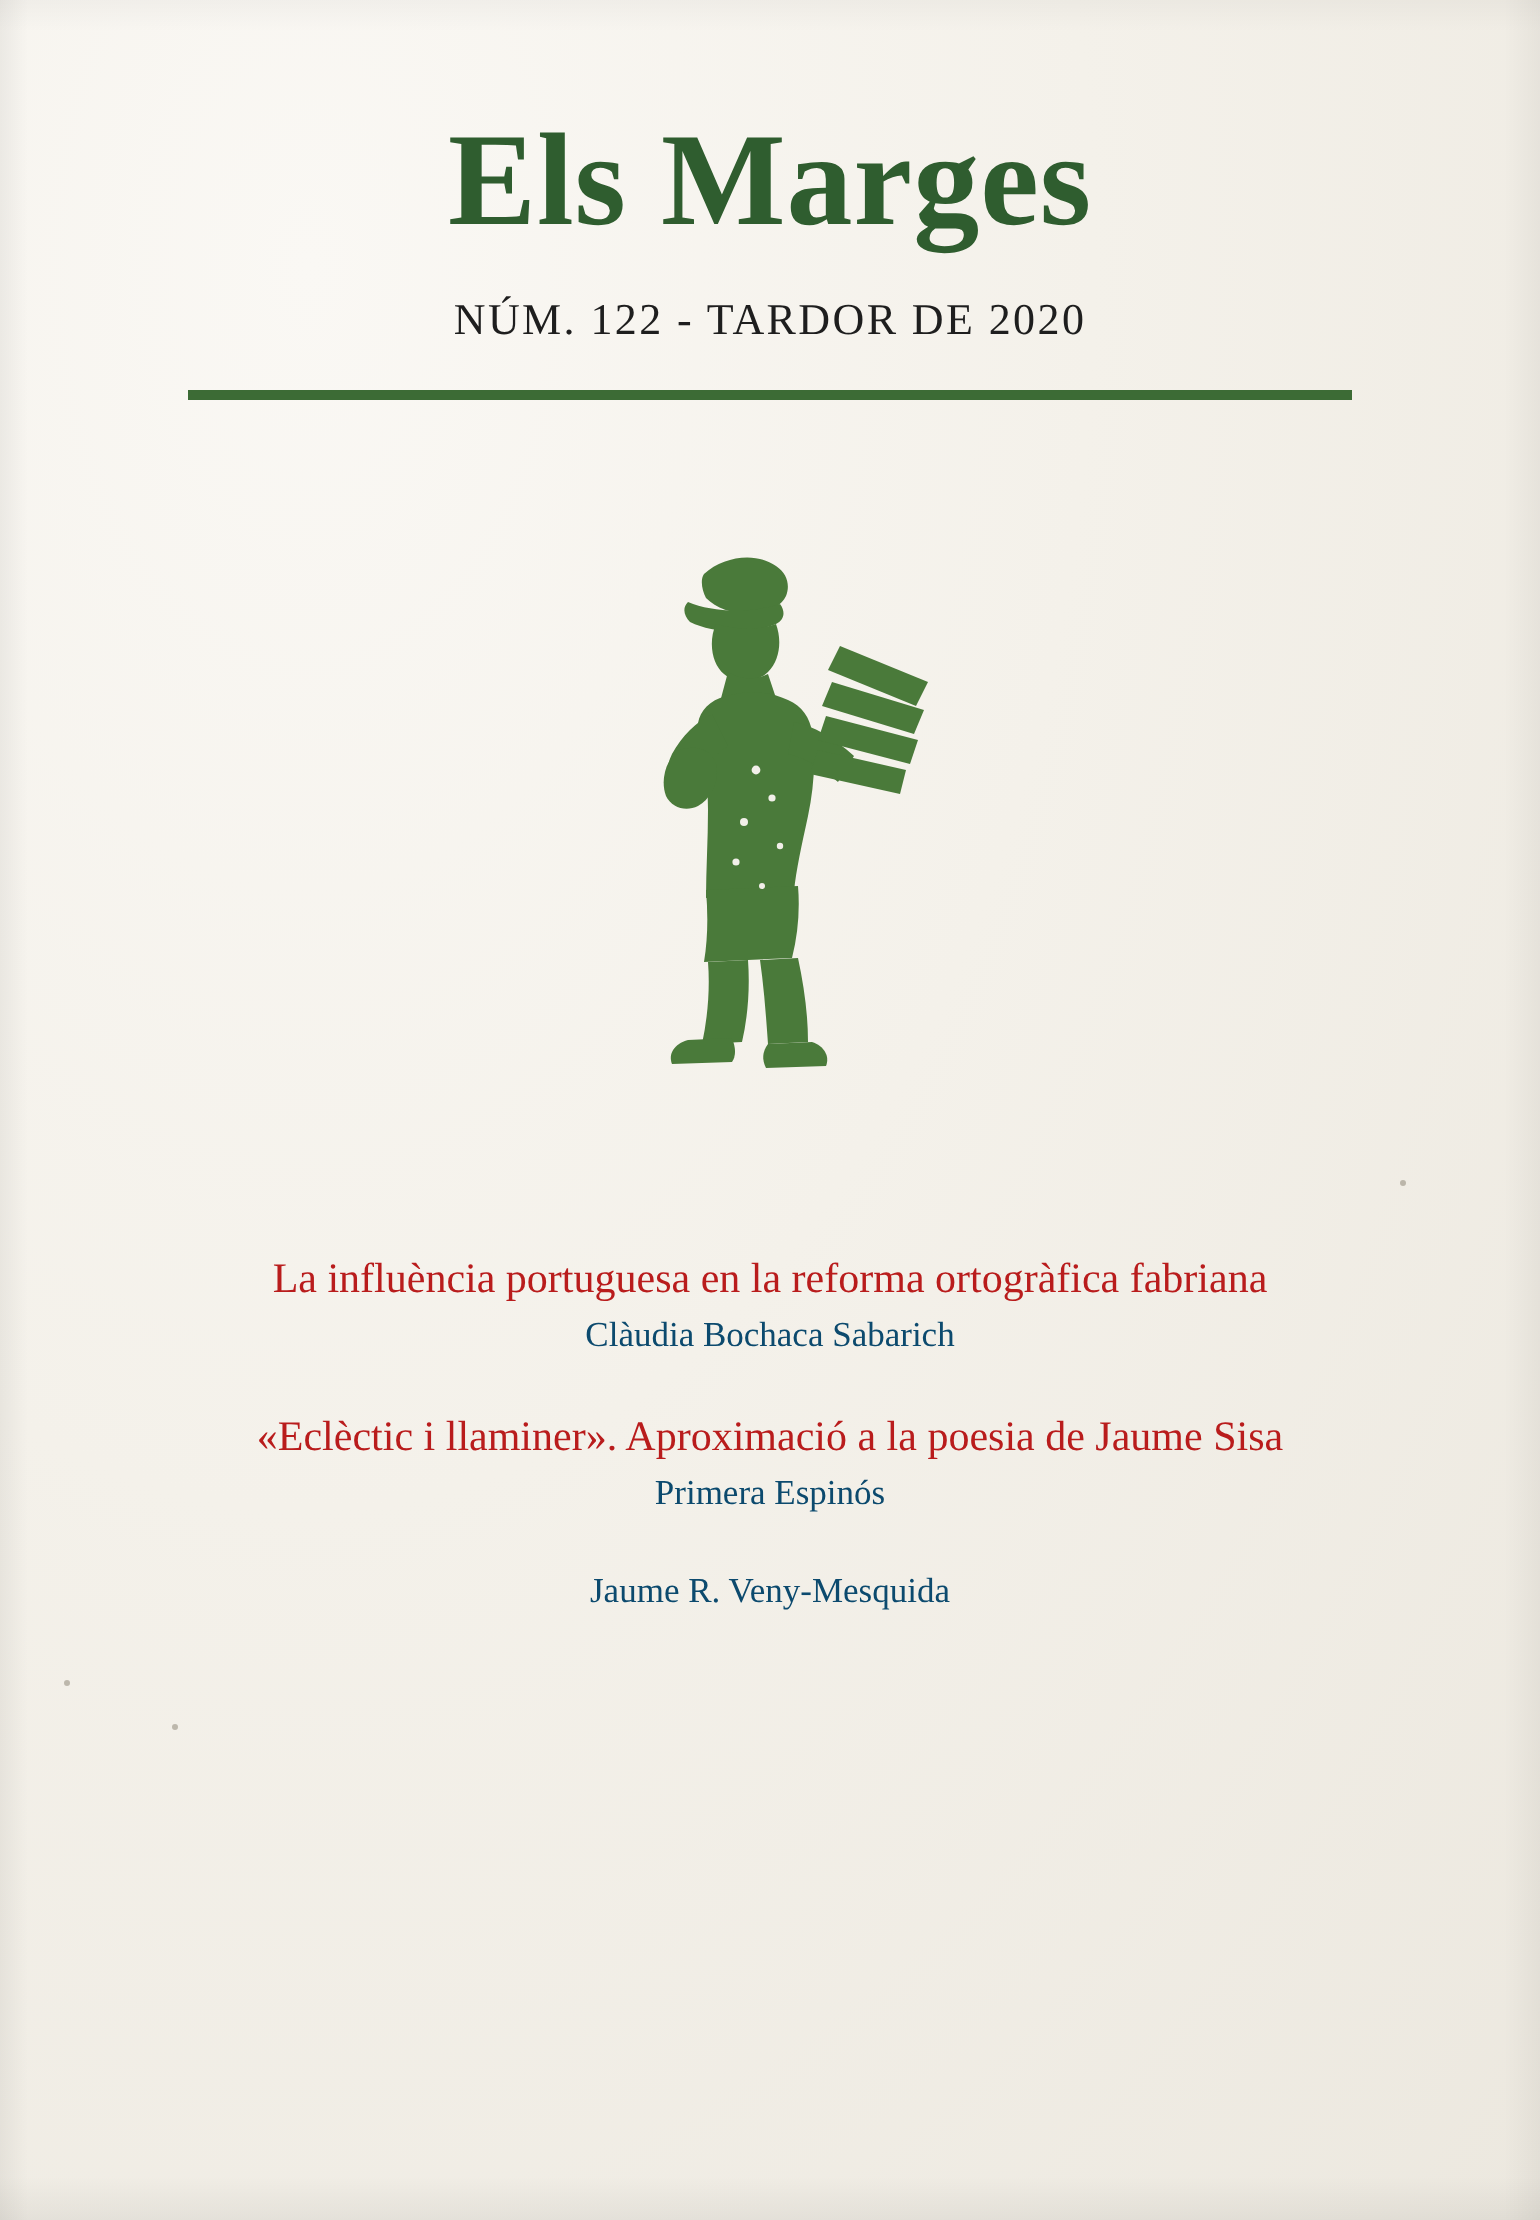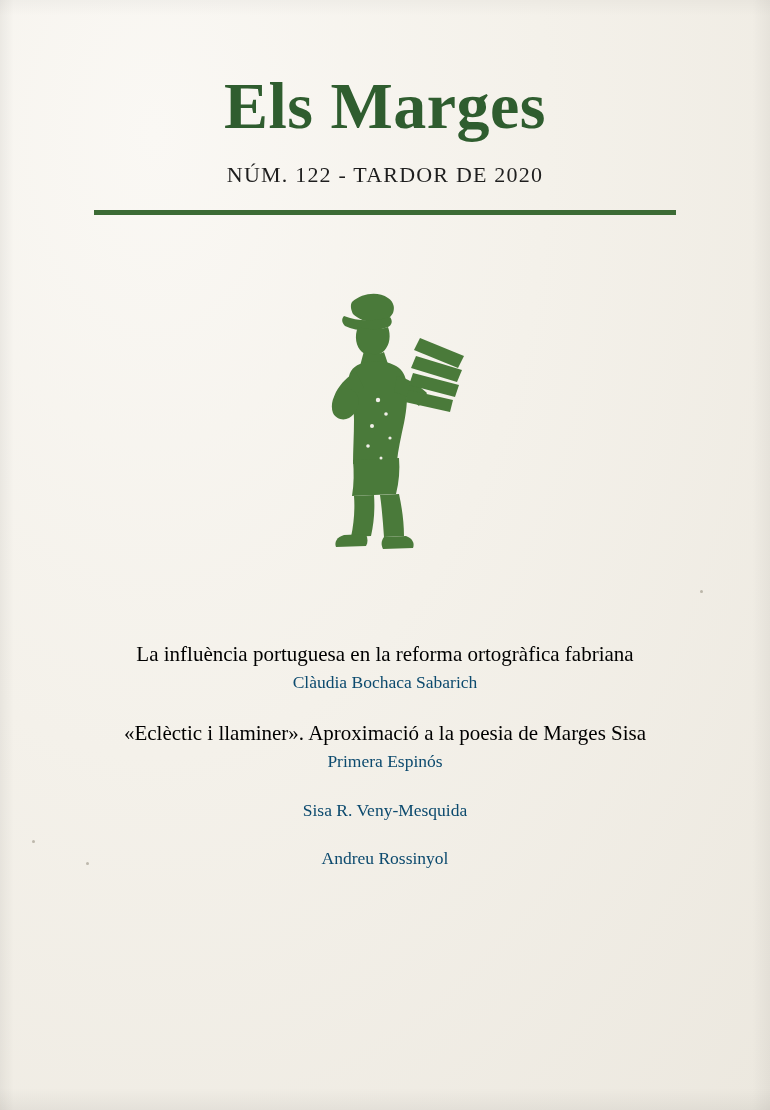--- a/index.html
+++ b/index.html
@@ -31,21 +31,21 @@
       linear-gradient(270deg, rgba(0,0,0,0.045) 0px, rgba(0,0,0,0) 18px),
       linear-gradient(180deg, rgba(0,0,0,0.03) 0px, rgba(0,0,0,0) 16px),
       linear-gradient(0deg, rgba(0,0,0,0.05) 0px, rgba(0,0,0,0) 22px);
     pointer-events: none;
   }
   .cover {
     position: relative;
     width: 770px;
     height: 1110px;
     box-sizing: border-box;
-    padding: 15px 52px;
+    padding: 0 52px;
   }
 
   .masthead {
     text-align: center;
     padding-top: 56px;
   }
   .journal-title {
     font-family: "Liberation Serif", serif;
     font-size: 66px;
     line-height: 1.05;
@@ -83,21 +83,21 @@
   .contents {
     margin-top: 66px;
     text-align: center;
   }
   .entry {
     margin-bottom: 26px;
   }
   .entry-title {
     font-size: 21px;
     line-height: 1.28;
-    color: #000000;
+    color: #b91c1c;
   }
   .entry-title .it {
     font-style: italic;
   }
   .entry-author {
     font-size: 17.5px;
     line-height: 1.3;
     margin-top: 3px;
     color: #0c4a6e;
   }
@@ -168,31 +168,30 @@
 
     <div class="entry">
       <div class="entry-title">
         <span>La influència portuguesa en la reforma ortogràfica fabriana</span>
       </div>
       <div class="entry-author">Clàudia Bochaca Sabarich</div>
     </div>
 
     <div class="entry">
       <div class="entry-title">
-        <span>«Eclèctic i llaminer». Aproximació a la poesia de Marges Sisa</span>
+        <span>«Eclèctic i llaminer». Aproximació a la poesia de Jaume Sisa</span>
       </div>
       <div class="entry-author">Primera Espinós</div>
     </div>
 
     <div class="entry">
-      <div class="entry-author">Sisa R. Veny-Mesquida</div>
+      <div class="entry-author">Jaume R. Veny-Mesquida</div>
     </div>
 
     <div class="entry">
-      <div class="entry-author">Andreu Rossinyol</div>
     </div>
 
   </div>
 
   <div class="speck" style="left: 32px; top: 840px;"></div>
   <div class="speck" style="left: 86px; top: 862px;"></div>
   <div class="speck" style="left: 700px; top: 590px;"></div>
 </div>
 
 </body></html>

